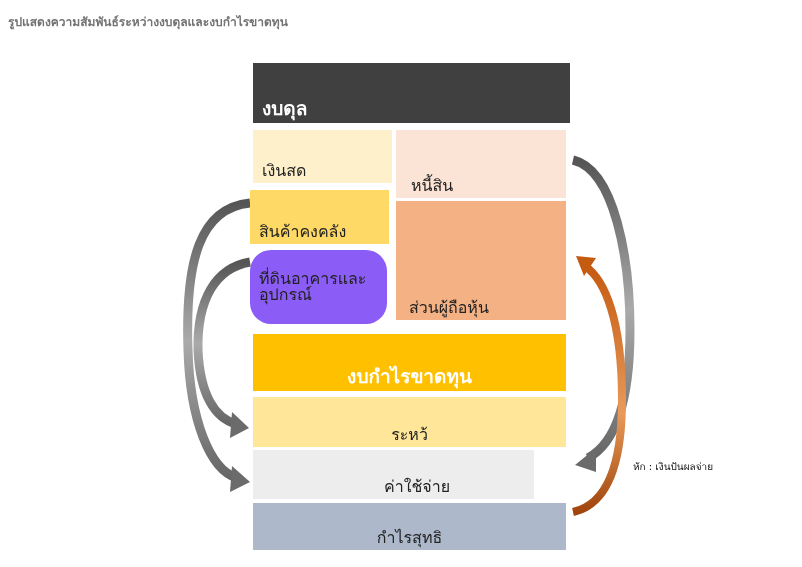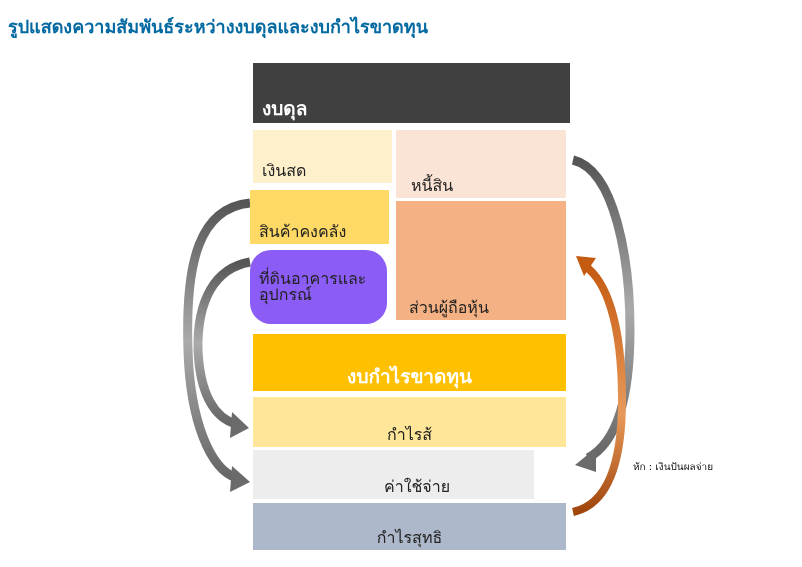--- a/index.html
+++ b/index.html
@@ -1,18 +1,18 @@
 <!DOCTYPE html>
 <html><head>
 <meta charset="utf-8">
 <style>
   html, body { margin:0; padding:0; background:#ffffff; }
   body { width:802px; height:567px; position:relative; overflow:hidden;
          font-family:"DejaVu Sans", sans-serif; color:#222; }
-  .title { position:absolute; left:8px; top:12px; font-size:18px; font-weight:bold; color:#0369a1; white-space:nowrap; }
+  .title { position:absolute; left:8px; top:12px; font-size:12px; font-weight:bold; color:#737373; white-space:nowrap; }
   .box { position:absolute; box-sizing:border-box; display:flex; align-items:flex-end; font-size:16px; color:#222; }
   .left { padding-left:9px; }
   .center { justify-content:center; }
   .hdr { color:#fff; font-weight:bold; font-size:19px; }
   svg.arrows { position:absolute; left:0; top:0; }
   .note { position:absolute; left:633px; top:459px; font-size:10px; font-weight:normal; color:#111; white-space:nowrap; }
   .two-line { line-height:16px; }
 </style>
 </head>
 <body>
@@ -75,21 +75,21 @@
 
 <div class="box left" style="left:396px;top:201px;width:170px;height:119px;background:#F4B183;padding-left:13px;">
   <span>ส่วนผู้ถือหุ้น</span>
 </div>
 
 <div class="box center hdr" style="left:253px;top:334px;width:313px;height:57px;background:#FFC000;">
   <span>งบกำไรขาดทุน</span>
 </div>
 
 <div class="box center" style="left:253px;top:397px;width:313px;height:50px;background:#FFE699;">
-  <span>กำไรส้</span>
+  <span>ระหว้</span>
 </div>
 
 <div class="box center" style="left:253px;top:450px;width:281px;height:49px;background:#EDEDED;padding-left:47px;">
   <span>ค่าใช้จ่าย</span>
 </div>
 
 <div class="box center" style="left:253px;top:503px;width:313px;height:47px;background:#ADB9CA;">
   <span>กำไรสุทธิ</span>
 </div>
 

